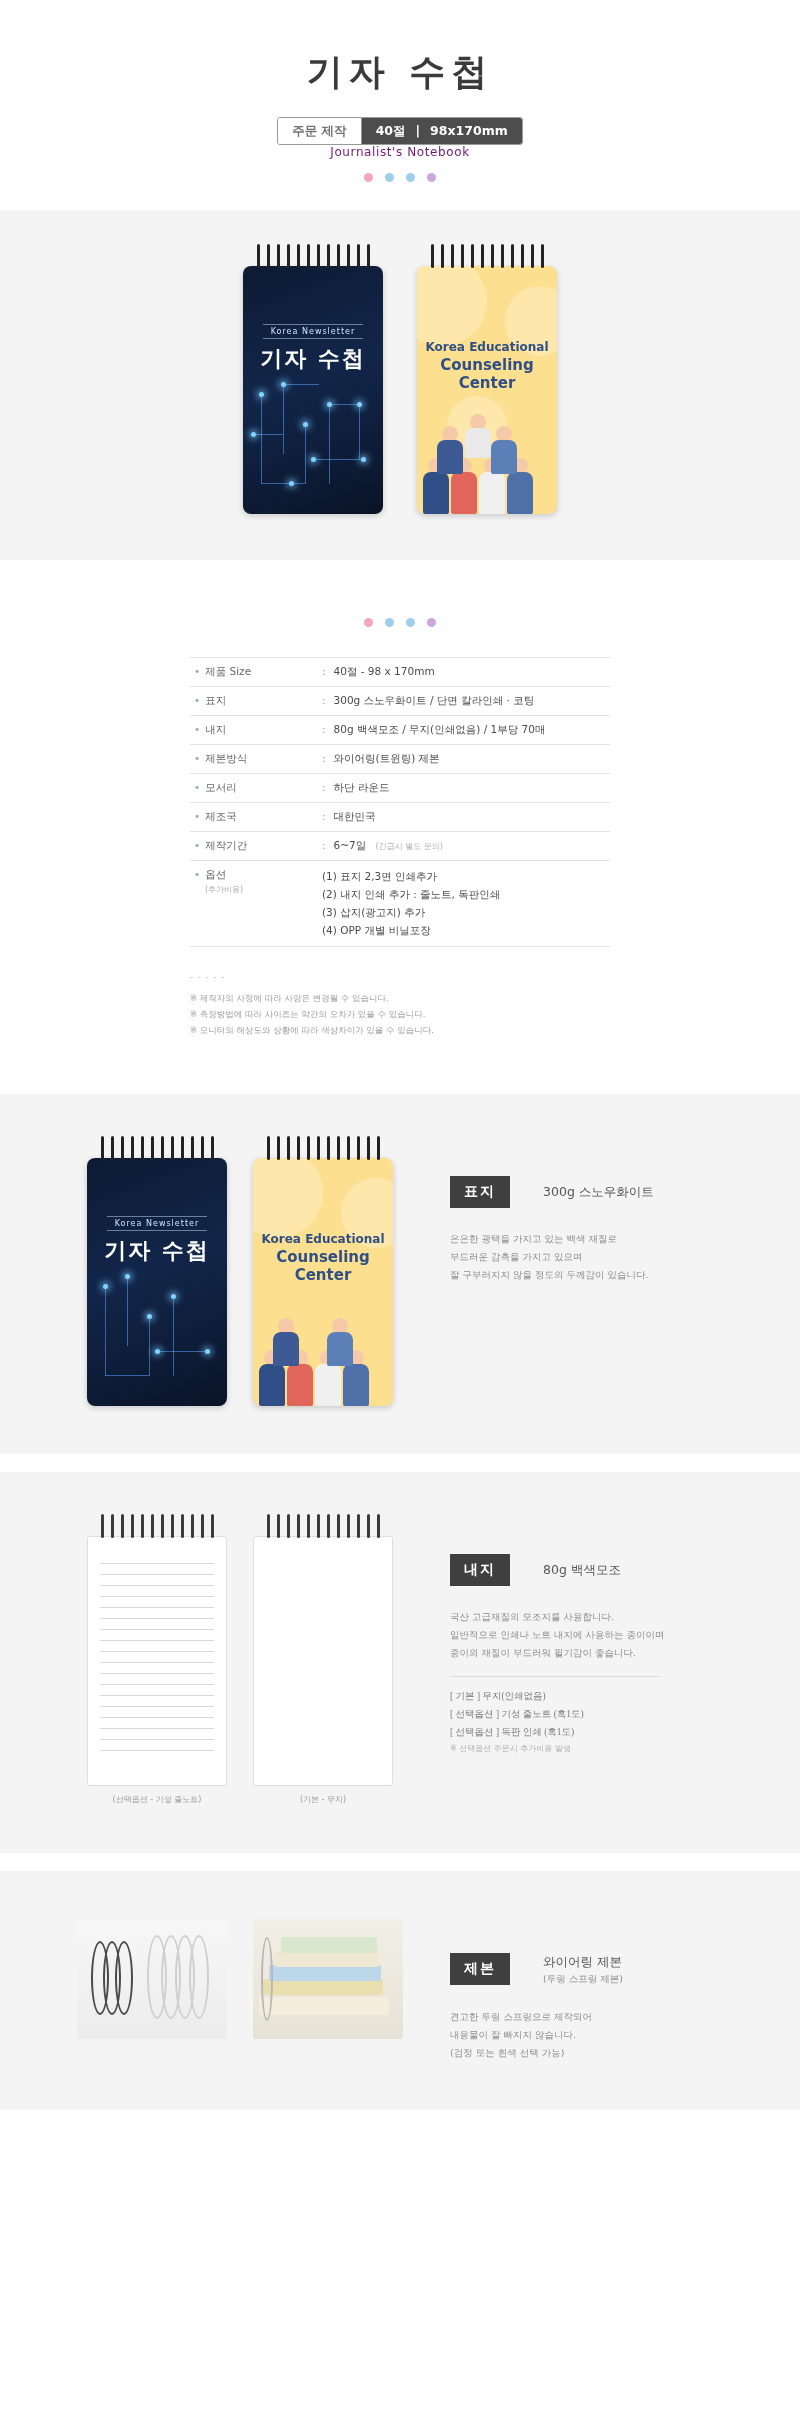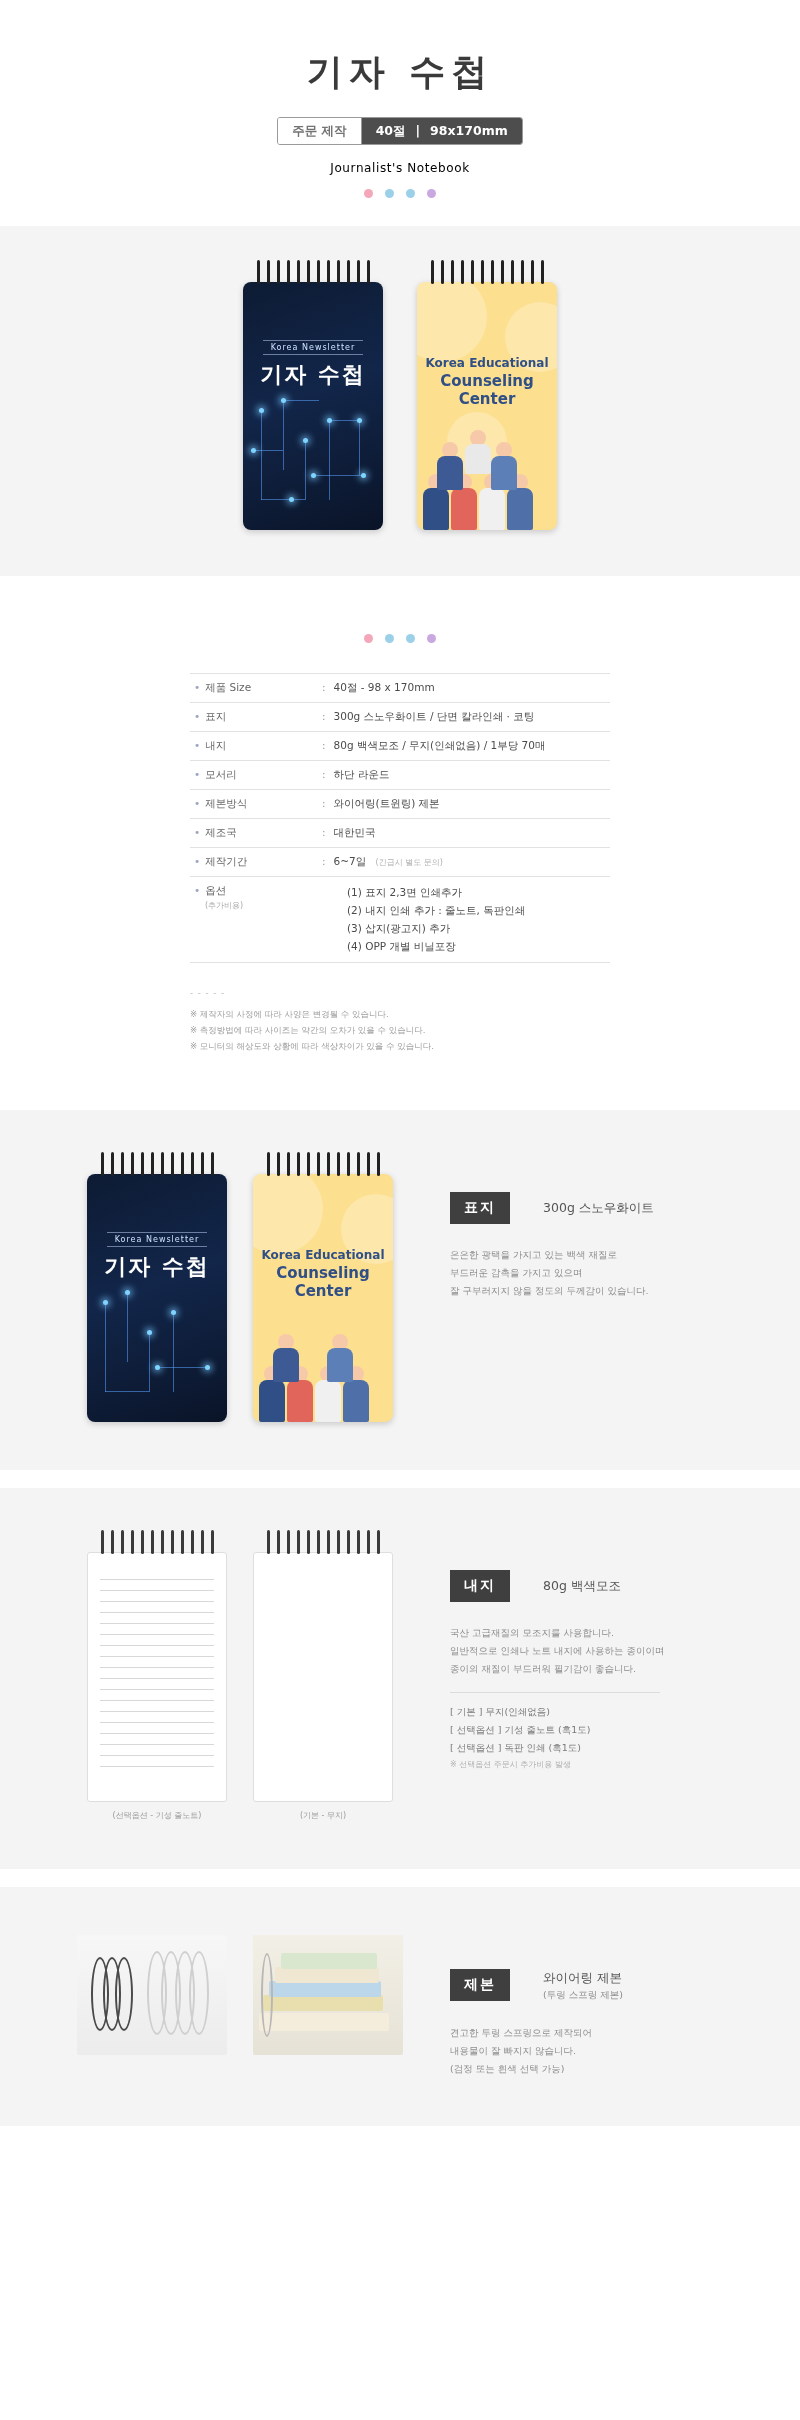--- a/index.html
+++ b/index.html
@@ -52,23 +52,22 @@
   }
   .spec-pill .right {
     background: #4d4d4d;
     color: #ffffff;
     padding: 0 14px;
     font-weight: bold;
     display: flex;
     gap: 10px;
   }
   .header-sub {
-    margin-top: 16px;
     font-size: 12px;
-    color: #000000;
+    color: #701a75;
     letter-spacing: 0.6px;
   }
   .dots {
     margin-top: 14px;
     display: flex;
     gap: 12px;
     justify-content: center;
   }
   .dot {
     width: 9px;
@@ -236,21 +235,21 @@
   .spec-table td.k .bullet { color: #9aa6bd; margin-right: 5px; }
   .spec-table td.v { color: #4a4a4a; }
   .spec-table td.v .colon { margin-right: 8px; color:#999; }
   .subnote {
     display: block;
     font-size: 8px;
     color: #aaa;
     margin-top: 2px;
     margin-left: 11px;
   }
-  .optlist div { line-height: 1.7; margin-left: 25px; }
+  .optlist div { line-height: 1.7; }
   .footnote-area {
     width: 420px;
     margin: 22px auto 0 auto;
     text-align: left;
     font-size: 8.5px;
     color: #9c9c9c;
     line-height: 1.9;
   }
   .dash { color:#bbb; letter-spacing:1px; margin-bottom:4px; }
 
@@ -300,21 +299,21 @@
     font-size: 9.5px;
     line-height: 1.9;
     color: #8d8d8d;
   }
   .fdesc .hr {
     border: 0;
     border-top: 1px solid #dcdcdc;
     margin: 14px 0 10px 0;
     width: 210px;
   }
-  .fdesc .optline { color: #7a7a7a; }
+  .fdesc .optline { color: #7a7a7a; font-family: Liberation Serif, serif; }
   .fdesc .tiny { font-size: 8px; color: #b0b0b0; }
 
   
   .nb-plain .nb-body {
     background: #ffffff;
     border: 1px solid #dedede;
     border-radius: 3px;
     box-shadow: none;
   }
   .nb-plain .nb-spiral i { background: #3a3a3a; }
@@ -490,26 +489,26 @@
         </tr>
         <tr>
           <td class="k"><span class="bullet">•</span><span>표지</span></td>
           <td class="v"><span class="colon">:</span><span>300g 스노우화이트 / 단면 칼라인쇄 · 코팅</span></td>
         </tr>
         <tr>
           <td class="k"><span class="bullet">•</span><span>내지</span></td>
           <td class="v"><span class="colon">:</span><span>80g 백색모조 / 무지(인쇄없음) / 1부당 70매</span></td>
         </tr>
         <tr>
+          <td class="k"><span class="bullet">•</span><span>제본방식</span></td>
+          <td class="v"><span class="colon">:</span><span>와이어링(트윈링) 제본</span></td>
+        </tr>
+        <tr>
           <td class="k"><span class="bullet">•</span><span>모서리</span></td>
           <td class="v"><span class="colon">:</span><span>하단 라운드</span></td>
-        </tr>
-        <tr>
-          <td class="k"><span class="bullet">•</span><span>제본방식</span></td>
-          <td class="v"><span class="colon">:</span><span>와이어링(트윈링) 제본</span></td>
         </tr>
         <tr>
           <td class="k"><span class="bullet">•</span><span>제조국</span></td>
           <td class="v"><span class="colon">:</span><span>대한민국</span></td>
         </tr>
         <tr>
           <td class="k"><span class="bullet">•</span><span>제작기간</span></td>
           <td class="v"><span class="colon">:</span><span>6~7일</span>
             <span class="tiny" style="font-size:8px;color:#b0b0b0;margin-left:6px;">(긴급시 별도 문의)</span>
           </td>

